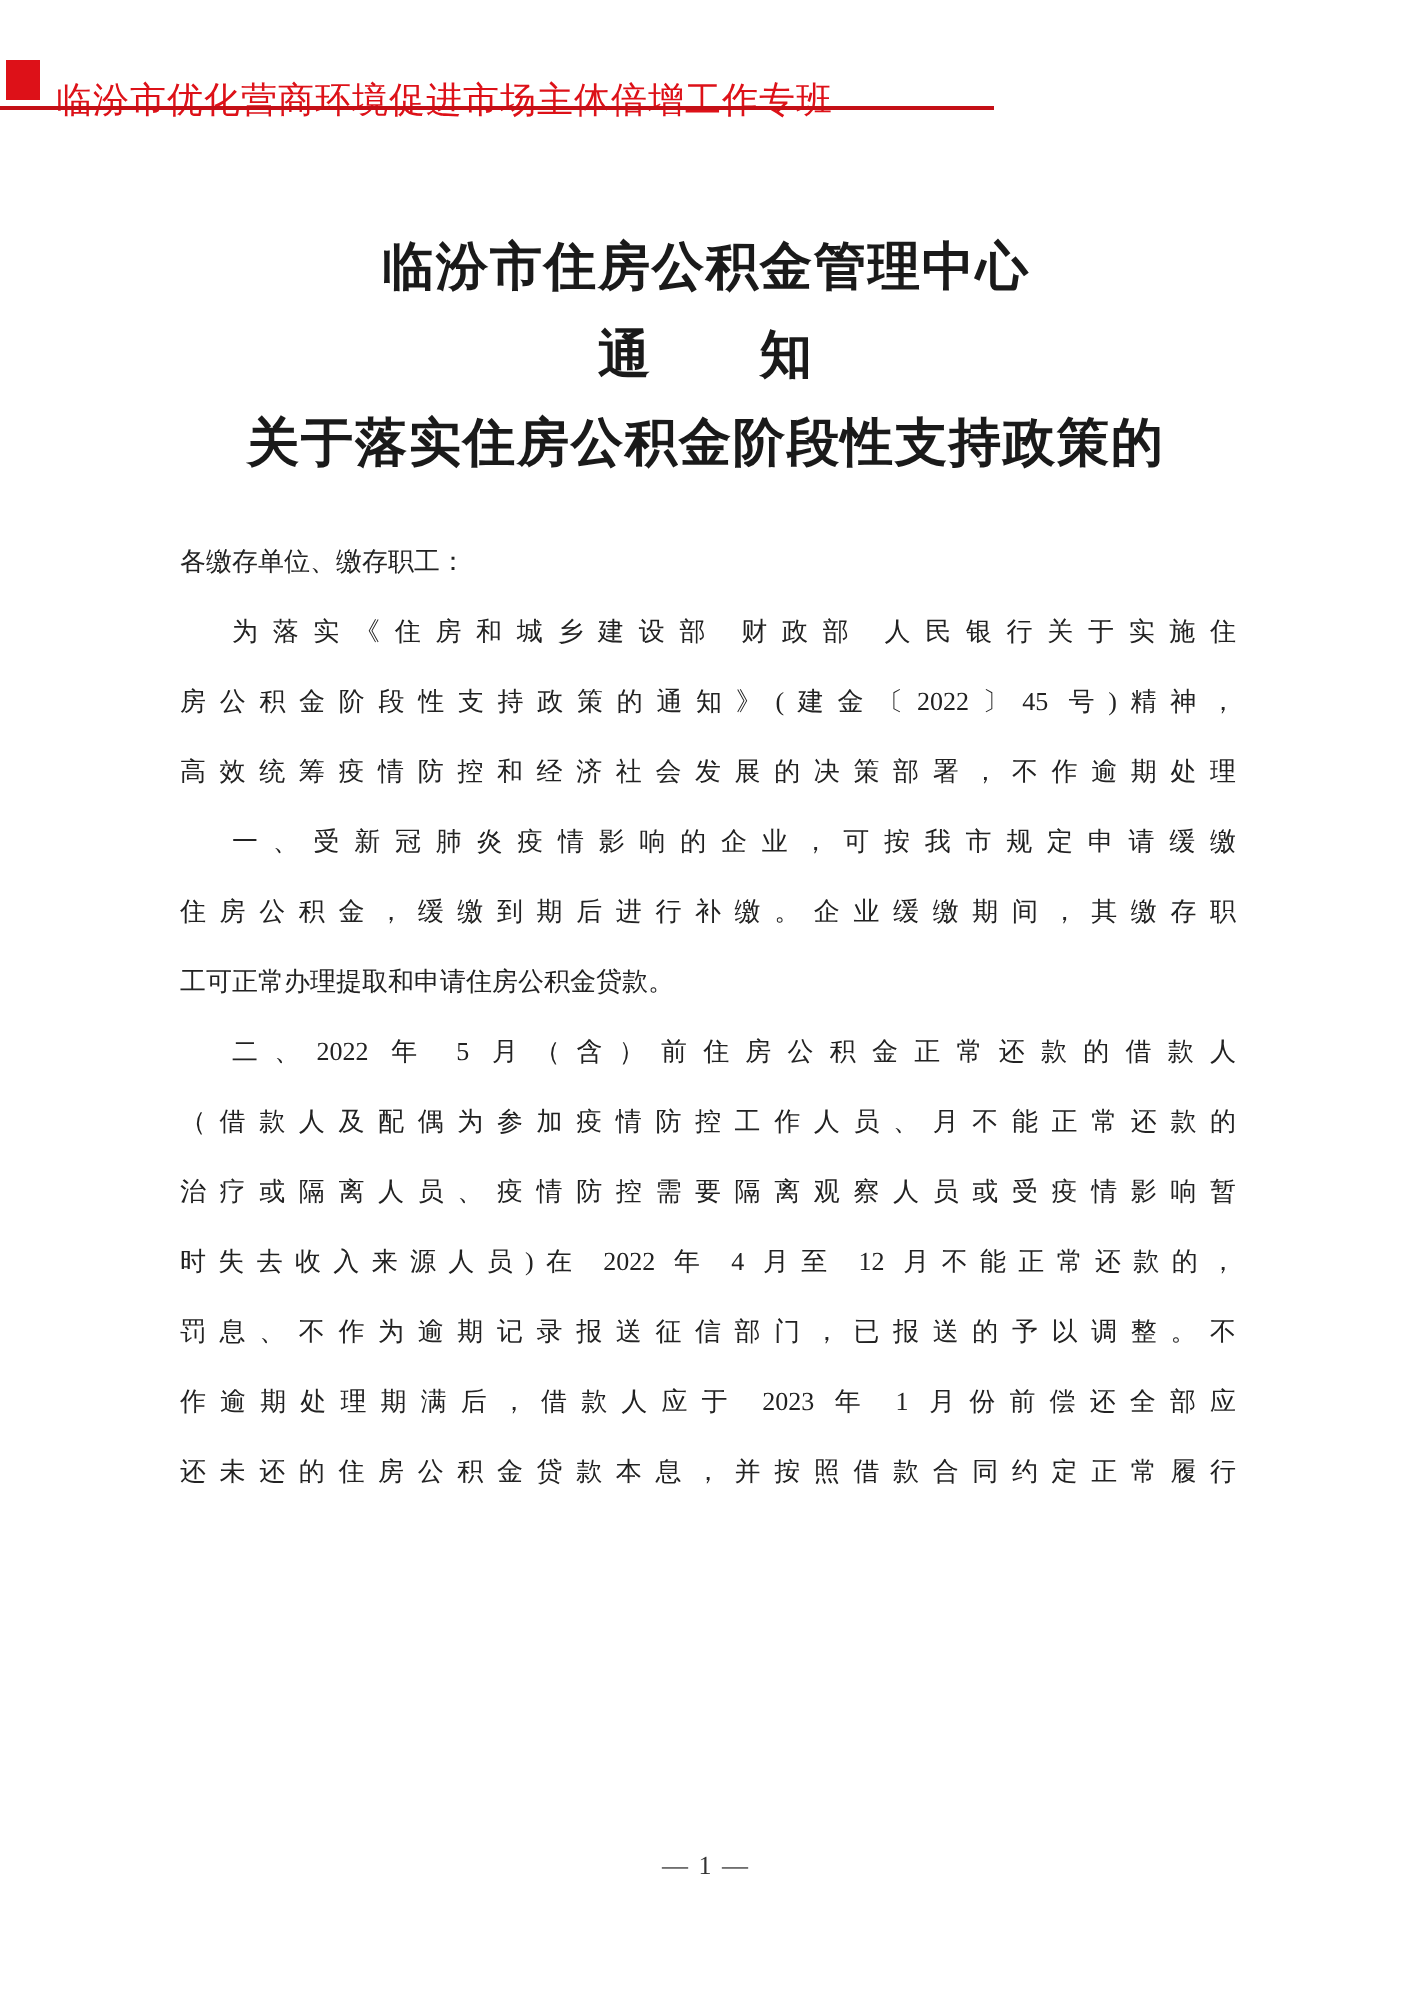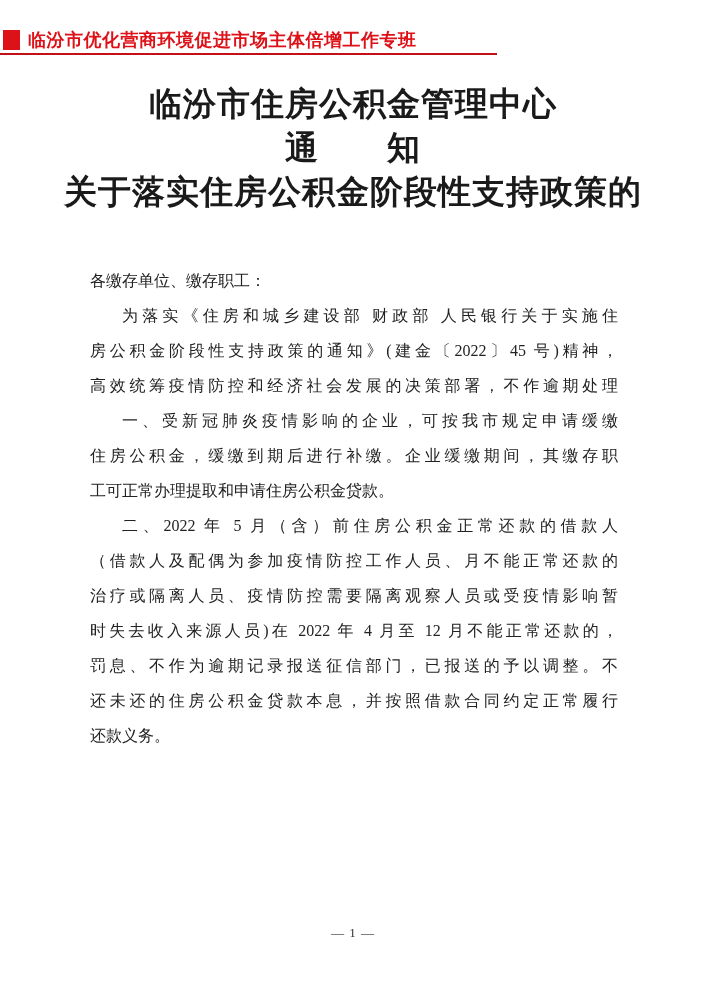--- a/index.html
+++ b/index.html
@@ -28,59 +28,59 @@
     position: absolute;
     left: 3px;
     top: 1px;
     width: 17px;
     height: 20px;
     background: #dd1118;
   }
   .banner-text {
     position: absolute;
     left: 28px;
-    top: 0;
+    top: 10px;
     font-family: "Liberation Sans", "DejaVu Sans", sans-serif;
-    font-weight: bold;
+    font-weight: normal;
     font-size: 18px;
     line-height: 22px;
     color: #dd1118;
     letter-spacing: 0.5px;
     white-space: nowrap;
   }
   .banner-rule {
     position: absolute;
     top: 53px;
     left: 0;
     width: 497px;
     height: 2px;
     background: #c40f16;
   }
 
   
   .title-block {
     position: absolute;
-    top: 82px;
+    top: 112px;
     left: 0;
     width: 100%;
     text-align: center;
     font-weight: bold;
-    font-size: 33px;
+    font-size: 26px;
     line-height: 44px;
     color: #1a1a1a;
     letter-spacing: 1px;
   }
 
   
   .doc-body {
     position: absolute;
     top: 263px;
     left: 90px;
     width: 528px;
-    font-size: 16px;
+    font-size: 13px;
     line-height: 35px;
     color: #222222;
   }
   .body-line {
     text-align: left;
     white-space: nowrap;
   }
   .body-line.fill {
     white-space: normal;
     text-align: justify;
@@ -126,19 +126,19 @@
       <div class="body-line fill">房公积金阶段性支持政策的通知》(建金〔2022〕45 号)精神，</div>
       <div class="body-line fill">高效统筹疫情防控和经济社会发展的决策部署，不作逾期处理</div>
       <div class="body-line fill indent">一、受新冠肺炎疫情影响的企业，可按我市规定申请缓缴</div>
       <div class="body-line fill">住房公积金，缓缴到期后进行补缴。企业缓缴期间，其缴存职</div>
       <div class="body-line">工可正常办理提取和申请住房公积金贷款。</div>
       <div class="body-line fill indent">二、2022 年 5 月（含）前住房公积金正常还款的借款人</div>
       <div class="body-line fill">（借款人及配偶为参加疫情防控工作人员、月不能正常还款的</div>
       <div class="body-line fill">治疗或隔离人员、疫情防控需要隔离观察人员或受疫情影响暂</div>
       <div class="body-line fill">时失去收入来源人员)在 2022 年 4 月至 12 月不能正常还款的，</div>
       <div class="body-line fill">罚息、不作为逾期记录报送征信部门，已报送的予以调整。不</div>
+      <div class="body-line fill">作逾期处理期满后，借款人应于 2023 年 1 月份前偿还全部应</div>
       <div class="body-line fill">还未还的住房公积金贷款本息，并按照借款合同约定正常履行</div>
-      <div class="body-line">还款义务。</div>
     </div>
 
   <div class="page-footer">— 1 —</div>
 
 </div>
 
 </body></html>

